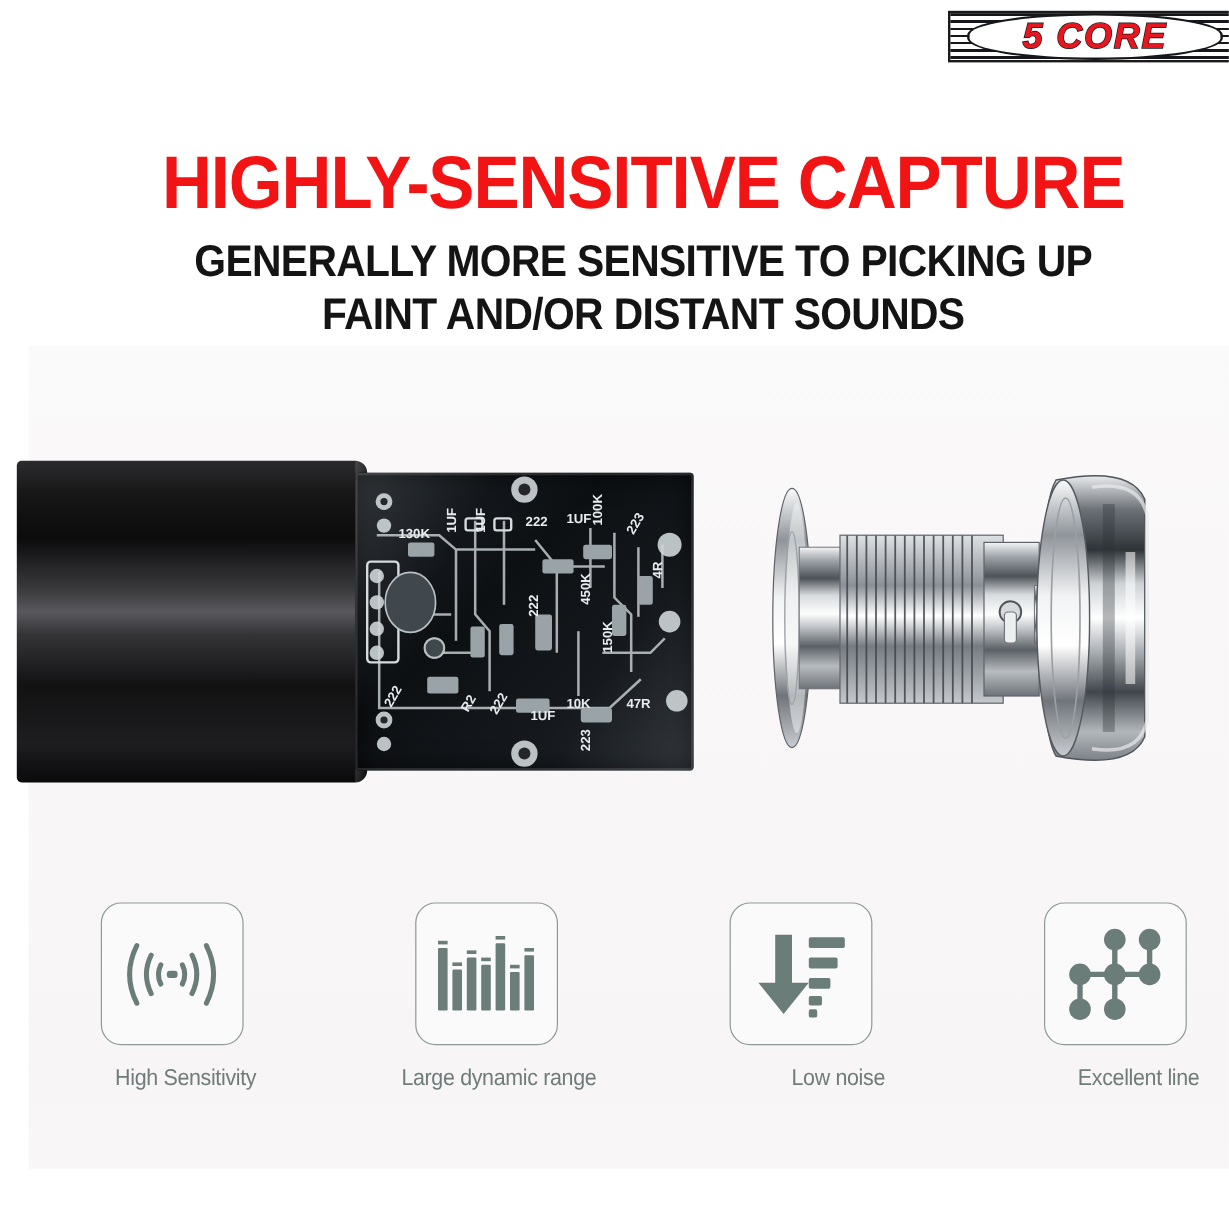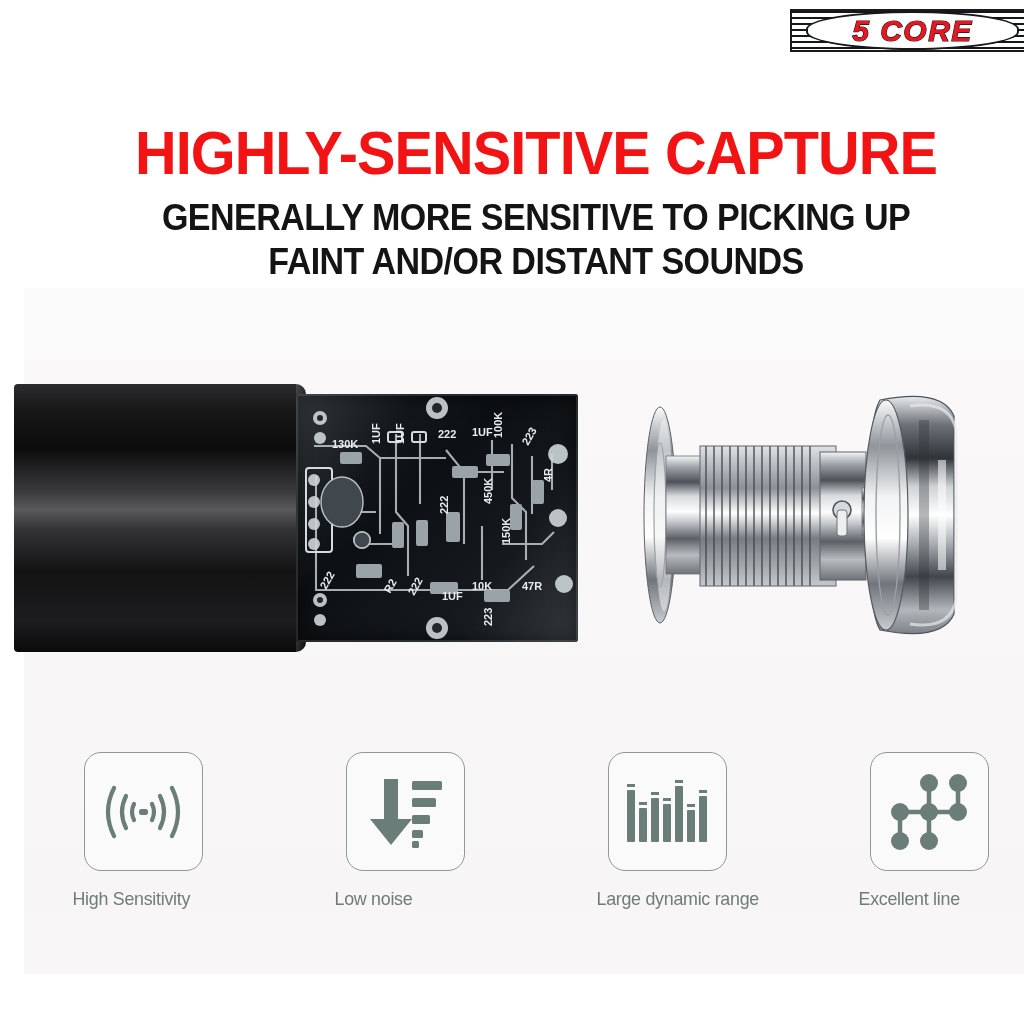--- a/index.html
+++ b/index.html
@@ -180,21 +180,21 @@
   
   .features {
     position: absolute;
     left: 0;
     top: 752px;
     width: 1024px;
     display: flex;
     justify-content: space-between;
     padding: 0 44px;
   }
-  .feature { width: 150px; text-align: left; }
+  .feature { width: 150px; text-align: right; }
   .icon-box {
     width: 119px;
     height: 119px;
     margin: 0 auto;
     border: 1.6px solid #8d9a97;
     border-radius: 17px;
     background: #fbfafb;
     display: flex;
     align-items: center;
     justify-content: center;
@@ -419,56 +419,56 @@
             <path d="M72 6 Q84 30 72 54"></path>
           </g>
           <rect x="39" y="27" width="9" height="6" rx="2.5" fill="#6a7d79"></rect>
         </svg>
       </div>
       <div class="feature-label">High Sensitivity</div>
     </div>
 
     <div class="feature">
       <div class="icon-box">
-        <svg width="80" height="74" viewBox="0 0 80 74">
-          <path d="M22 4 h14 v40 h14 L29 70 L8 44 h14 z" fill="#6a7d79" transform="translate(-3,0)"></path>
-          <g fill="#6a7d79">
-            <rect x="47" y="6" width="30" height="9" rx="1.5"></rect>
-            <rect x="47" y="23" width="24" height="9" rx="1.5"></rect>
-            <rect x="47" y="40" width="18" height="9" rx="1.5"></rect>
-            <rect x="47" y="55" width="11" height="8" rx="1.5"></rect>
-            <rect x="47" y="66" width="7" height="7" rx="1.5"></rect>
-          </g>
-        </svg>
-      </div>
-      <div class="feature-label">Low noise</div>
-    </div>
-
-    <div class="feature">
-      <div class="icon-box">
         <svg width="84" height="68" viewBox="0 0 84 68">
           <g fill="#6a7d79">
             <rect x="2" y="12" width="8" height="52" rx="1"></rect>
               <rect x="2" y="6" width="8" height="3"></rect>
             <rect x="14" y="30" width="8" height="34" rx="1"></rect>
               <rect x="14" y="24" width="8" height="3"></rect>
             <rect x="26" y="20" width="8" height="44" rx="1"></rect>
               <rect x="26" y="14" width="8" height="3"></rect>
             <rect x="38" y="26" width="8" height="38" rx="1"></rect>
               <rect x="38" y="20" width="8" height="3"></rect>
             <rect x="50" y="8" width="8" height="56" rx="1"></rect>
               <rect x="50" y="2" width="8" height="3"></rect>
             <rect x="62" y="32" width="8" height="32" rx="1"></rect>
               <rect x="62" y="26" width="8" height="3"></rect>
             <rect x="74" y="18" width="8" height="46" rx="1"></rect>
               <rect x="74" y="12" width="8" height="3"></rect>
           </g>
         </svg>
       </div>
       <div class="feature-label">Large dynamic range</div>
+    </div>
+
+    <div class="feature">
+      <div class="icon-box">
+        <svg width="80" height="74" viewBox="0 0 80 74">
+          <path d="M22 4 h14 v40 h14 L29 70 L8 44 h14 z" fill="#6a7d79" transform="translate(-3,0)"></path>
+          <g fill="#6a7d79">
+            <rect x="47" y="6" width="30" height="9" rx="1.5"></rect>
+            <rect x="47" y="23" width="24" height="9" rx="1.5"></rect>
+            <rect x="47" y="40" width="18" height="9" rx="1.5"></rect>
+            <rect x="47" y="55" width="11" height="8" rx="1.5"></rect>
+            <rect x="47" y="66" width="7" height="7" rx="1.5"></rect>
+          </g>
+        </svg>
+      </div>
+      <div class="feature-label">Low noise</div>
     </div>
 
     <div class="feature">
       <div class="icon-box">
         <svg width="78" height="78" viewBox="0 0 78 78">
           <g stroke="#6a7d79" stroke-width="4.5" stroke-linecap="round">
             <line x1="39" y1="10" x2="39" y2="39"></line>
             <line x1="10" y1="39" x2="68" y2="39"></line>
             <line x1="68" y1="39" x2="68" y2="10"></line>
             <line x1="10" y1="39" x2="10" y2="68"></line>

